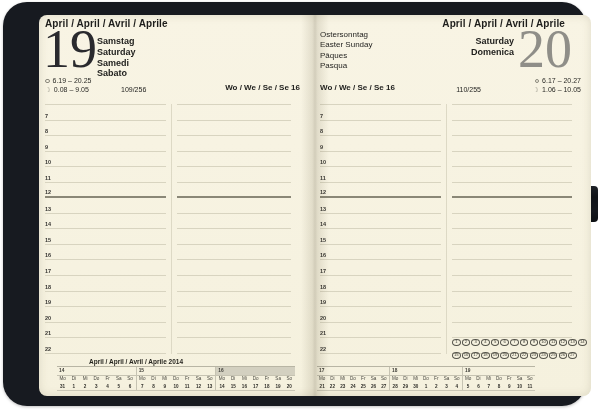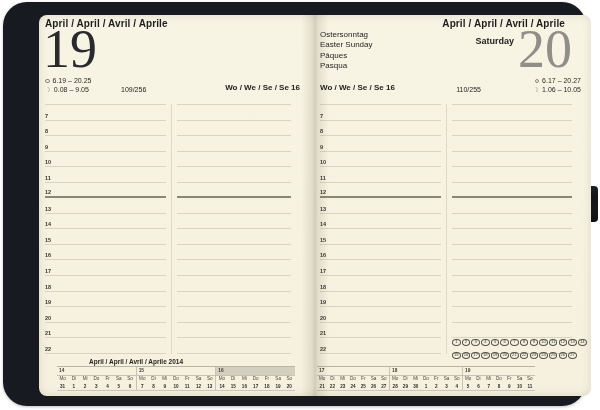--- a/index.html
+++ b/index.html
@@ -57,20 +57,26 @@
 <body>
 
 <div class="stage">
   <div class="book"></div>
   <div class="pen-loop"></div>
 
   <div class="sheet">
 
     <div class="abs month" style="left:6px;top:3px;">April / April / Avril / Aprile</div>
     <div class="abs big-day" style="left:4px;top:7px;">19</div>
+    <div class="abs names" style="left:58px;top:21px;">
+        <div>Samstag</div>
+        <div>Saturday</div>
+        <div>Samedi</div>
+        <div>Sabato</div>
+      </div>
 
     <div class="abs astro" style="left:6px;top:62px;">
       <span class="sun-ic"></span><span>6.19 – 20.25</span>
     </div>
     <div class="abs astro" style="left:6px;top:71px;">
       <span class="moon-ic">☽</span><span>0.08 – 9.05</span>
     </div>
     <div class="abs count" style="left:82px;top:71px;">109/256</div>
     <div class="abs week-lbl tr" style="left:110px;top:68px;width:151px;">Wo / We / Se / Se 16</div>
 
@@ -215,20 +221,21 @@
 
     <div class="abs month tr" style="left:320px;top:3px;width:206px;">April / April / Avril / Aprile</div>
     <div class="abs holidays" style="left:281px;top:15px;">
         <div>Ostersonntag</div>
         <div>Easter Sunday</div>
         <div>Pâques</div>
         <div>Pasqua</div>
       </div>
     <div class="abs names tr" style="left:350px;top:21px;width:125px;">
         <div>Saturday</div>
+        <div>Domenica</div>
       </div>
     <div class="abs big-day gray" style="left:479px;top:7px;">20</div>
 
     <div class="abs astro tr" style="left:430px;top:62px;width:112px;">
       <span class="sun-ic"></span><span>6.17 – 20.27</span>
     </div>
     <div class="abs astro tr" style="left:430px;top:71px;width:112px;">
       <span class="moon-ic">☽</span><span>1.06 – 10.05</span>
     </div>
     <div class="abs count tr" style="left:378px;top:71px;width:64px;">110/255</div>

